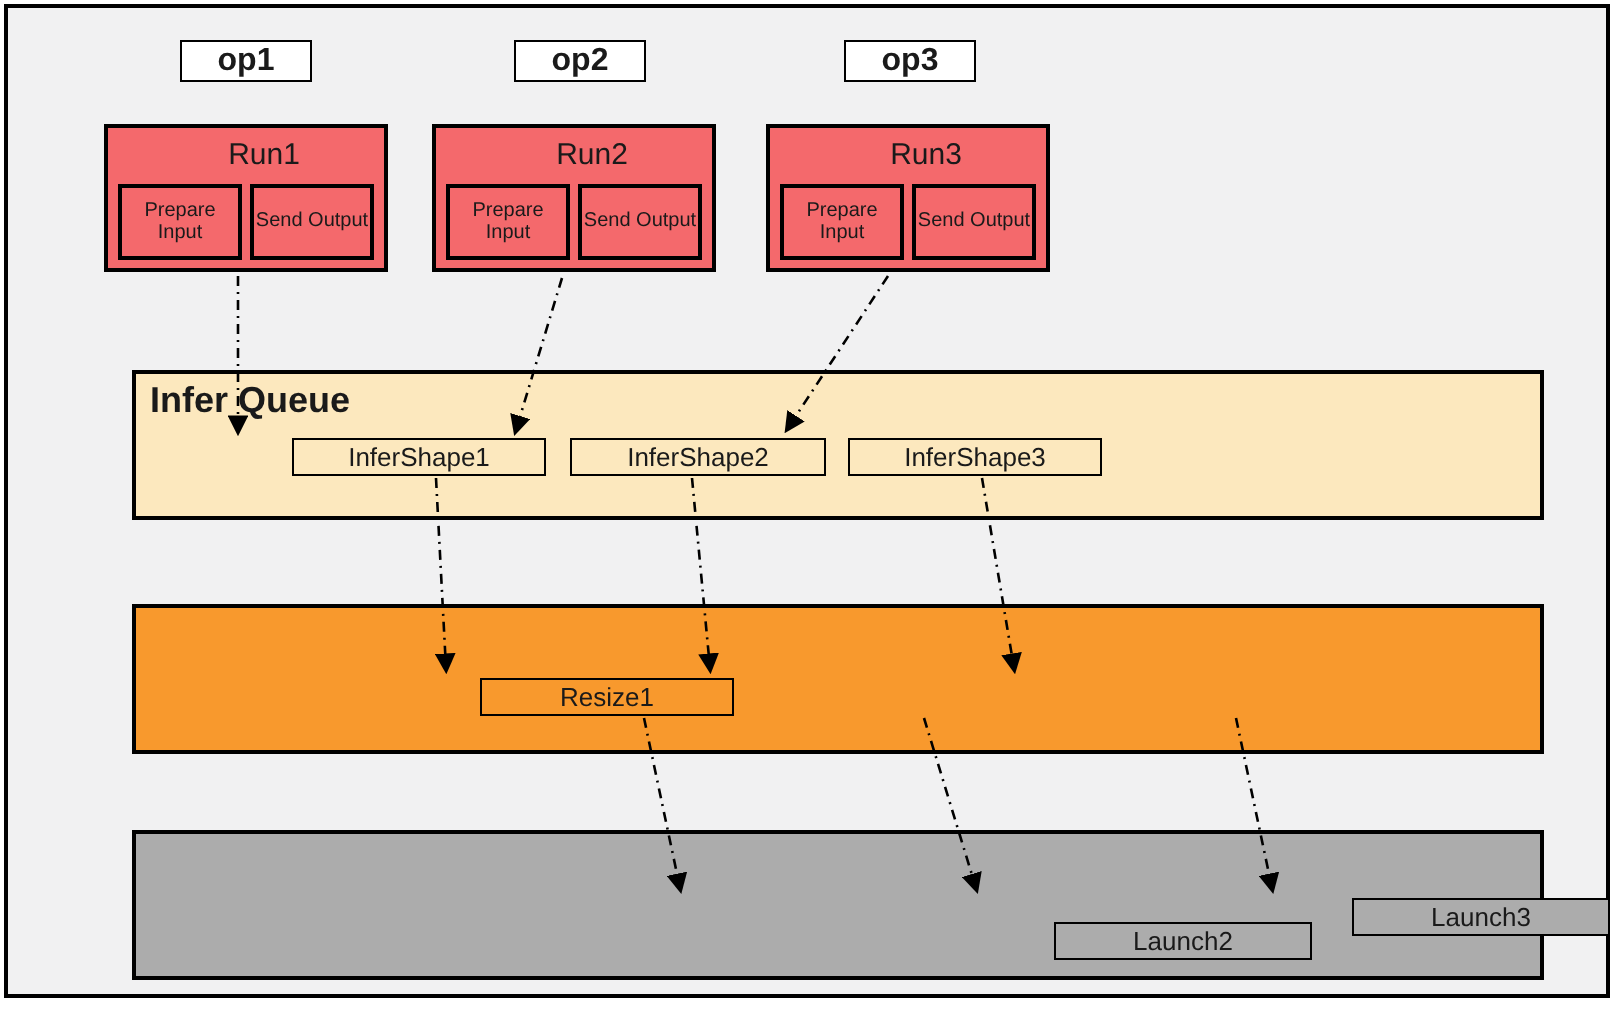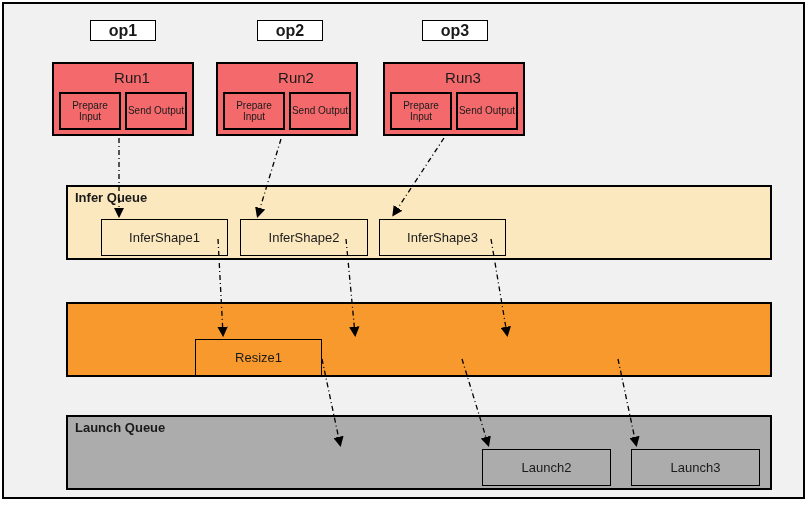--- a/index.html
+++ b/index.html
@@ -76,28 +76,29 @@
     left: 66px;
     width: 706px; height: 75px;
     border: 2px solid #000;
   }
   .queue-infer  { top: 185px; background: var(--infer-fill); }
   .queue-resize { top: 302px; background: var(--resize-fill); }
   .queue-launch { top: 415px; background: var(--launch-fill); }
   .queue-title {
     position: absolute;
     left: 7px; top: 3px;
-    font-weight: bold; font-size: 13px;
+    font-weight: bold; font-size: 18px;
   }
   .qitem {
     position: absolute;
-    height: 37px;
+    height: 19px;
     border: 1.5px solid #000;
     display: flex; align-items: center; justify-content: center;
     font-size: 13px;
+    margin-left: 45px;
   }
   .queue-infer  .qitem { background: var(--infer-fill); }
   .queue-resize .qitem { background: var(--resize-fill); }
   .queue-launch .qitem { background: var(--launch-fill); }
   
   .arrows {
     position: absolute;
     left: 0; top: 0;
     width: 807px; height: 506px;
     pointer-events: none;
@@ -151,22 +152,21 @@
     <div class="qitem" style="left:33px;top:32px;width:127px">InferShape1</div>
     <div class="qitem" style="left:172px;top:32px;width:128px">InferShape2</div>
     <div class="qitem" style="left:311px;top:32px;width:127px">InferShape3</div>
   </div>
 
   <div class="queue queue-resize">
     <div class="qitem" style="left:127px;top:35px;width:127px">Resize1</div>
   </div>
 
   <div class="queue queue-launch">
-    <div class="queue-title">Launch Queue</div>
-    <div class="qitem" style="left:414px;top:32px;width:129px">Launch2</div>
+    <div class="qitem" style="left:414px;top:44px;width:129px">Launch2</div>
     <div class="qitem" style="left:563px;top:32px;width:129px">Launch3</div>
   </div>
 
   <svg class="arrows" viewBox="0 0 807 506">
     <defs>
       <marker id="ah" viewBox="0 0 10 10" refX="7" refY="5" markerWidth="8" markerHeight="8" orient="auto">
         <path d="M0,0 L10,5 L0,10 z" fill="#000"></path>
       </marker>
     </defs>
   <line x1="119" y1="138" x2="119" y2="215" marker-end="url(#ah)"></line>

